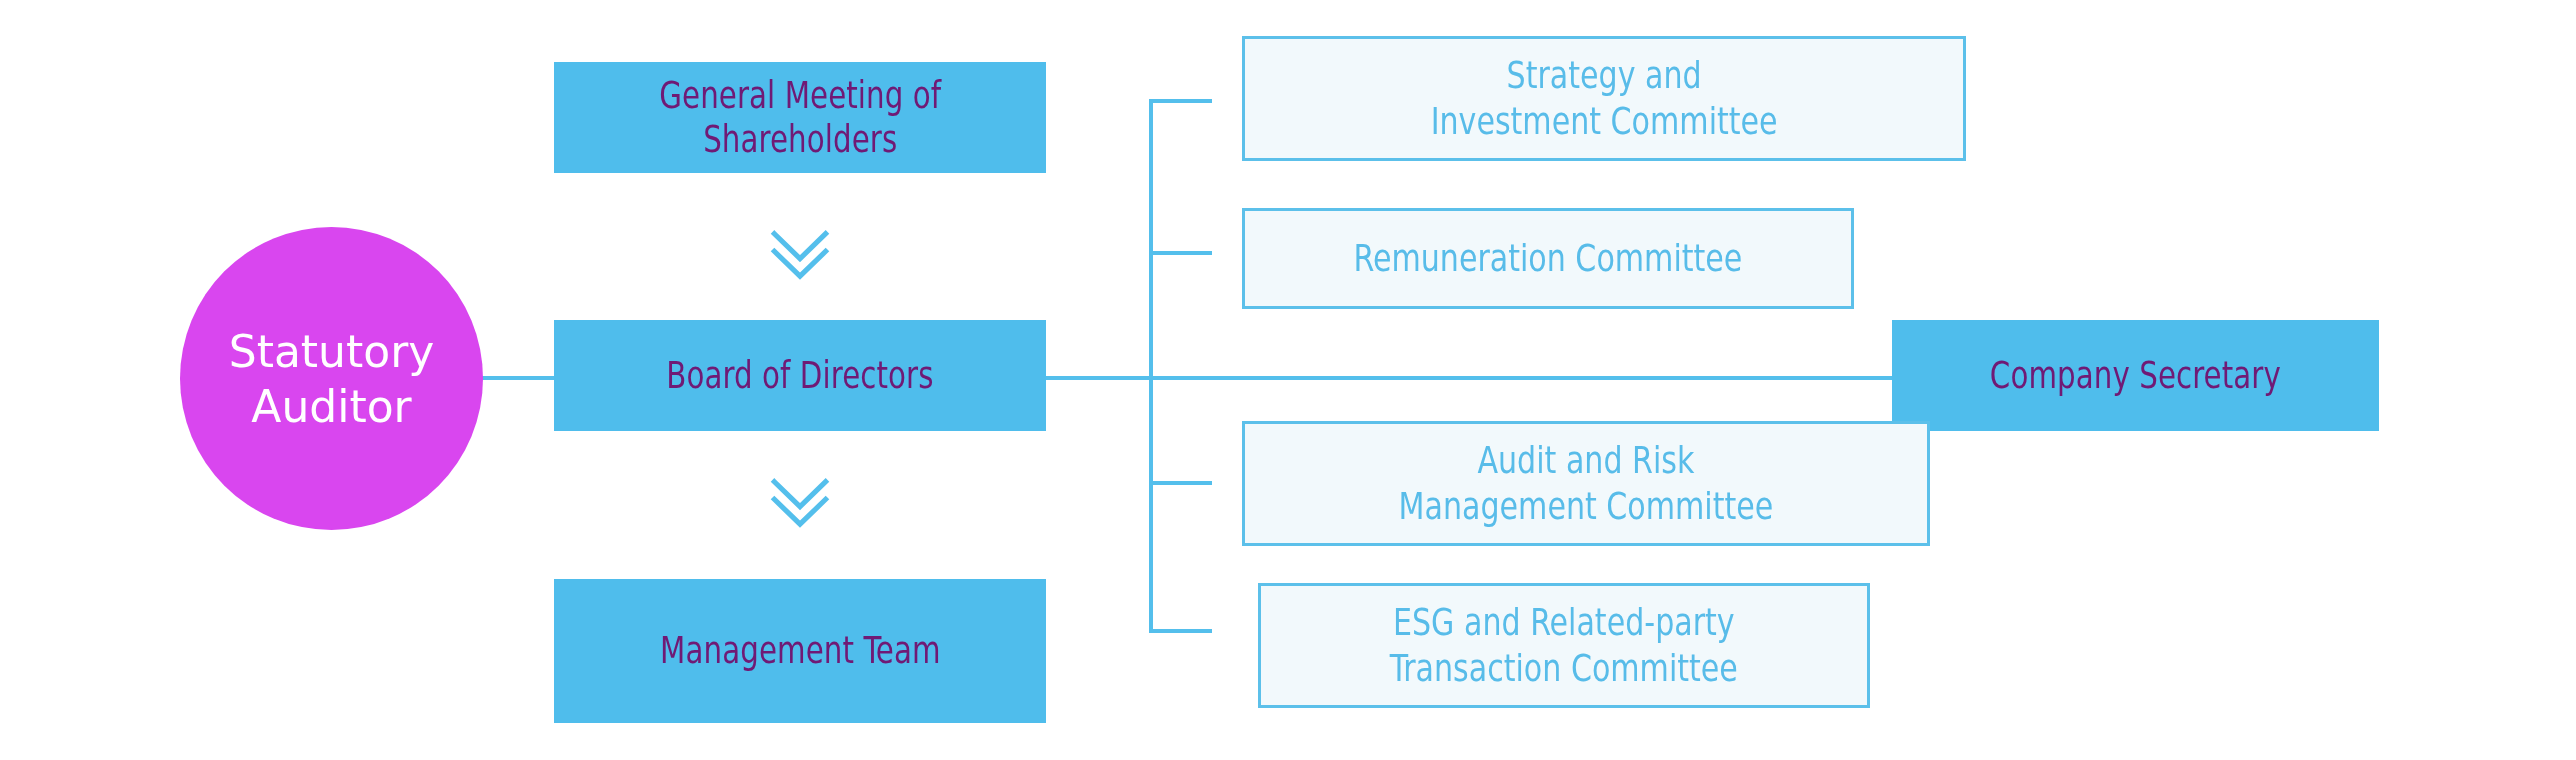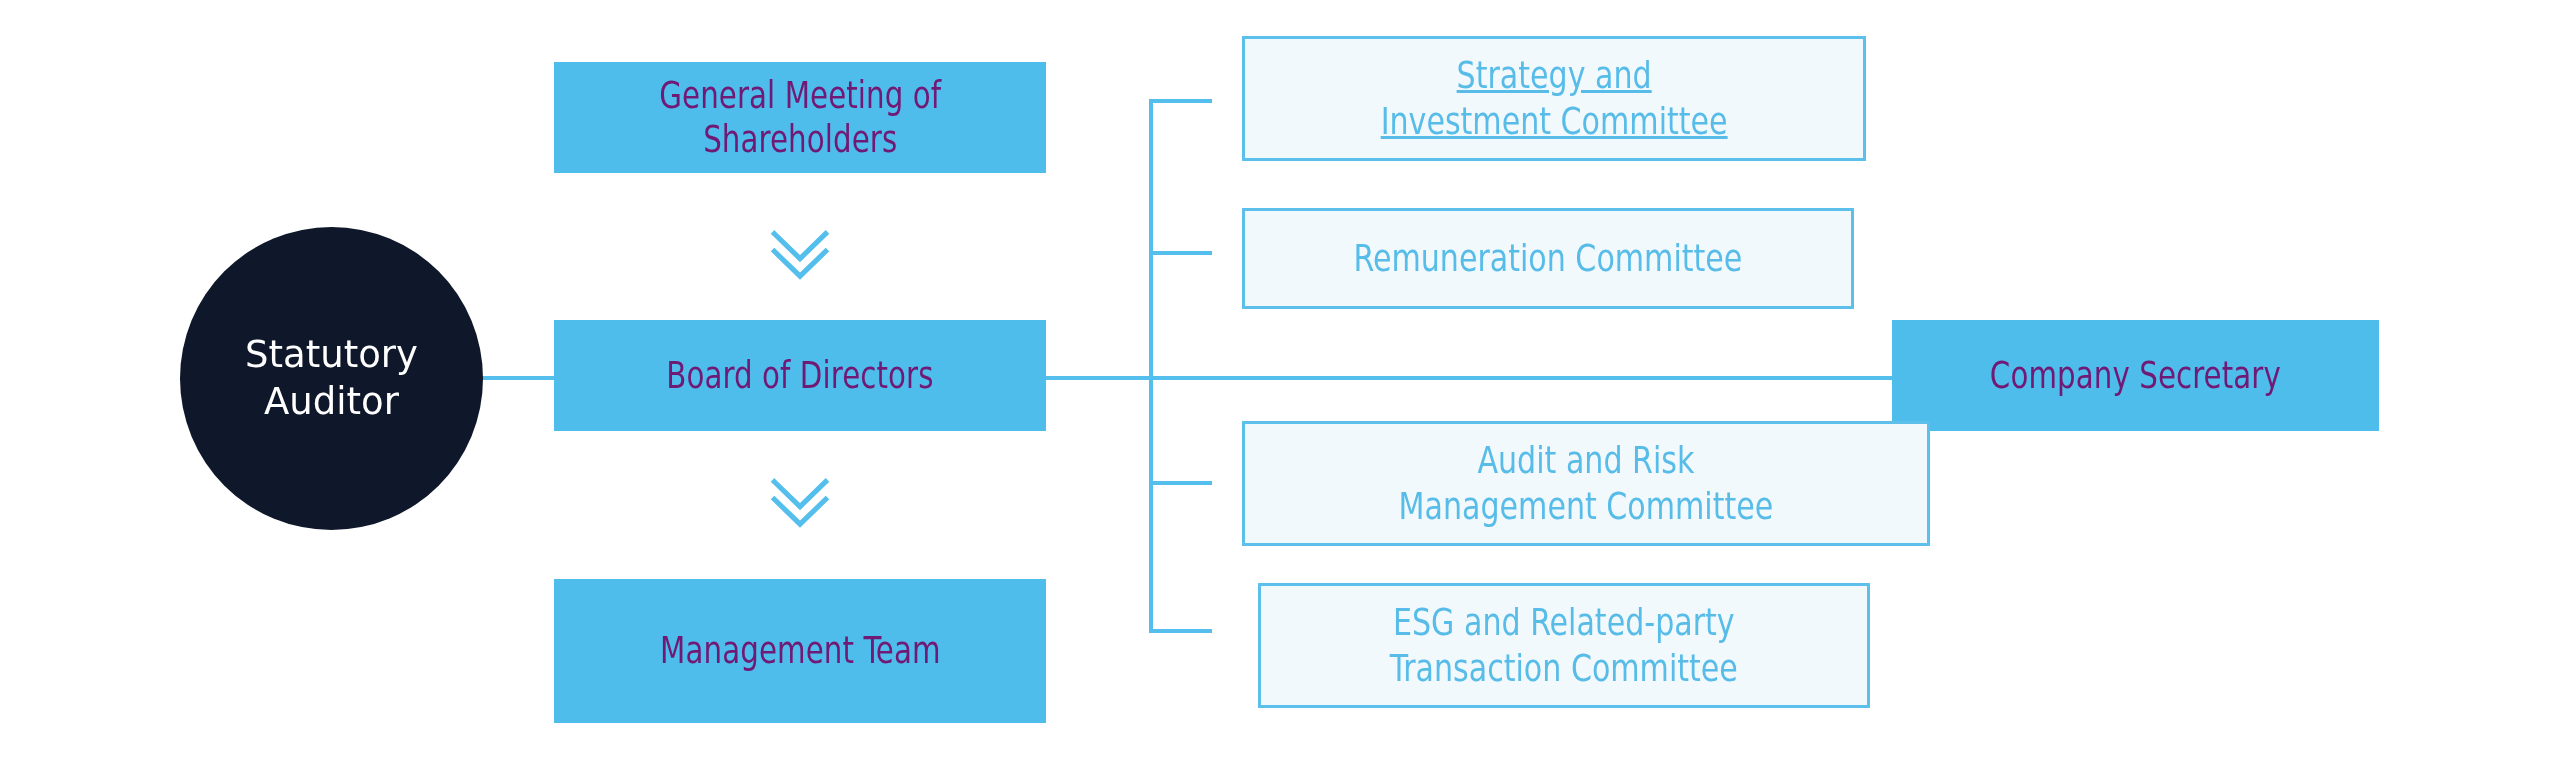--- a/index.html
+++ b/index.html
@@ -44,29 +44,29 @@
   }
   .node-solid .node-text {
     white-space: pre-line;
     display: block;
     transform: scaleX(0.88);
   }
 
   
   .node-circle {
     position: absolute;
-    background: #0f172a;
+    background: #d946ef;
     color: #ffffff;
     border-radius: 50%;
     display: flex;
     align-items: center;
     justify-content: center;
     text-align: center;
     font-family: "DejaVu Sans", "Liberation Sans", sans-serif;
-    font-size: 37px;
+    font-size: 44px;
     font-weight: 400;
     line-height: 1.25;
     box-sizing: border-box;
   }
   .node-circle .node-text {
     white-space: pre-line;
     display: block;
   }
 
   
@@ -148,21 +148,21 @@
   </div>
 
   <div class="node-solid" style="left:554px; top:579px; width:492px; height:144px;">
     <span class="node-text">Management Team</span>
   </div>
 
   <div class="node-solid" style="left:1892px; top:320px; width:487px; height:111px;">
     <span class="node-text">Company Secretary</span>
   </div>
 
-  <div class="node-outline" style="left:1242px; top:36px; width:624px; height:125px;text-decoration:underline;">
+  <div class="node-outline" style="left:1242px; top:36px; width:724px; height:125px;">
     <span class="node-text">Strategy and
 Investment Committee</span>
   </div>
 
   <div class="node-outline" style="left:1242px; top:208px; width:612px; height:101px;">
     <span class="node-text">Remuneration Committee</span>
   </div>
 
   <div class="node-outline" style="left:1242px; top:421px; width:688px; height:125px;">
     <span class="node-text">Audit and Risk

